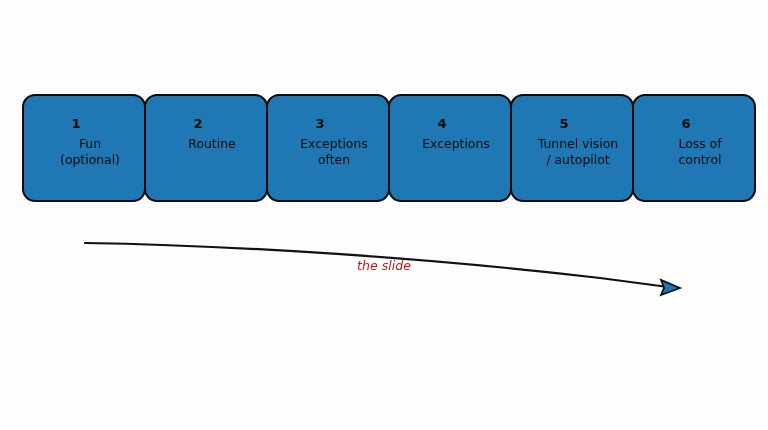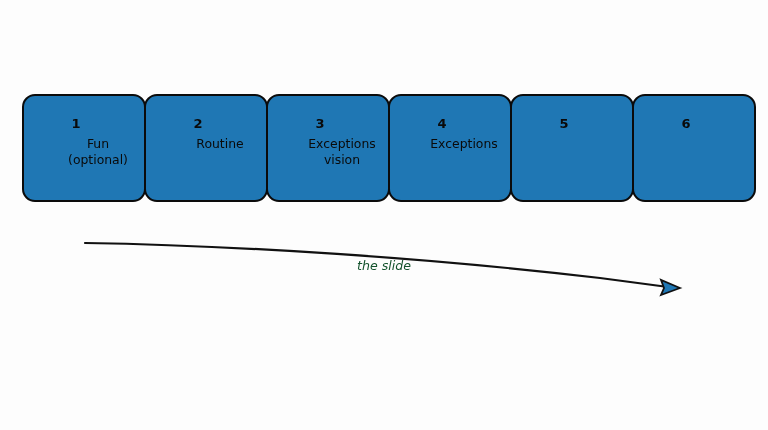--- a/index.html
+++ b/index.html
@@ -61,21 +61,21 @@
     font-size: 13px;
     font-weight: bold;
     color: #0a0a0a;
     line-height: 15px;
     letter-spacing: 0.2px;
   }
 
   .stage-label {
     position: absolute;
     top: 40px;
-    left: 12px;
+    left: 4px;
     width: 124px;
     text-align: center;
     font-size: 12.4px;
     font-weight: normal;
     color: #0a0a0a;
     line-height: 15.5px;
     white-space: nowrap;
   }
   .stage-label .l2 { display: block; }
 
@@ -88,21 +88,21 @@
     height: 430px;
     pointer-events: none;
   }
 
   #slide-caption {
     position: absolute;
     left: 357px;
     top: 258px;
     font-size: 12.6px;
     font-style: italic;
-    color: #14532d;
+    color: #b91c1c;
     white-space: nowrap;
   }
 </style>
 </head>
 <body style="background: rgb(253, 253, 253);">
 
 <div id="canvas">
 
   <div id="stage-row">
 
@@ -118,37 +118,45 @@
       <div class="stage-number">2</div>
       <div class="stage-label">
         <span class="l1">Routine</span>
       </div>
     </div>
 
     <div class="stage-box stage-box-3">
       <div class="stage-number">3</div>
       <div class="stage-label">
         <span class="l1">Exceptions</span>
-        <span class="l2">vision</span>
+        <span class="l2">often</span>
       </div>
     </div>
 
     <div class="stage-box stage-box-4">
       <div class="stage-number">4</div>
       <div class="stage-label">
         <span class="l1">Exceptions</span>
       </div>
     </div>
 
     <div class="stage-box stage-box-5">
       <div class="stage-number">5</div>
+      <div class="stage-label">
+        <span class="l1">Tunnel vision</span>
+        <span class="l2">/ autopilot</span>
+      </div>
     </div>
 
     <div class="stage-box stage-box-6">
       <div class="stage-number">6</div>
+      <div class="stage-label">
+        <span class="l1">Loss of</span>
+        <span class="l2">control</span>
+      </div>
     </div>
 
   </div>
 
   <svg id="slide-arrow-layer" viewBox="0 0 768 430" width="768" height="430">
     <path d="M 85 243 C 240 245.5, 430 258, 600 278 L 668 287" fill="none" stroke="#111111" stroke-width="2.2" stroke-linecap="round"></path>
     <polygon points="680,288 661,280 664,288 661,295" fill="#1f77b4" stroke="#111111" stroke-width="1.8" stroke-linejoin="miter"></polygon>
   </svg>
 
   <div id="slide-caption">the slide</div>

